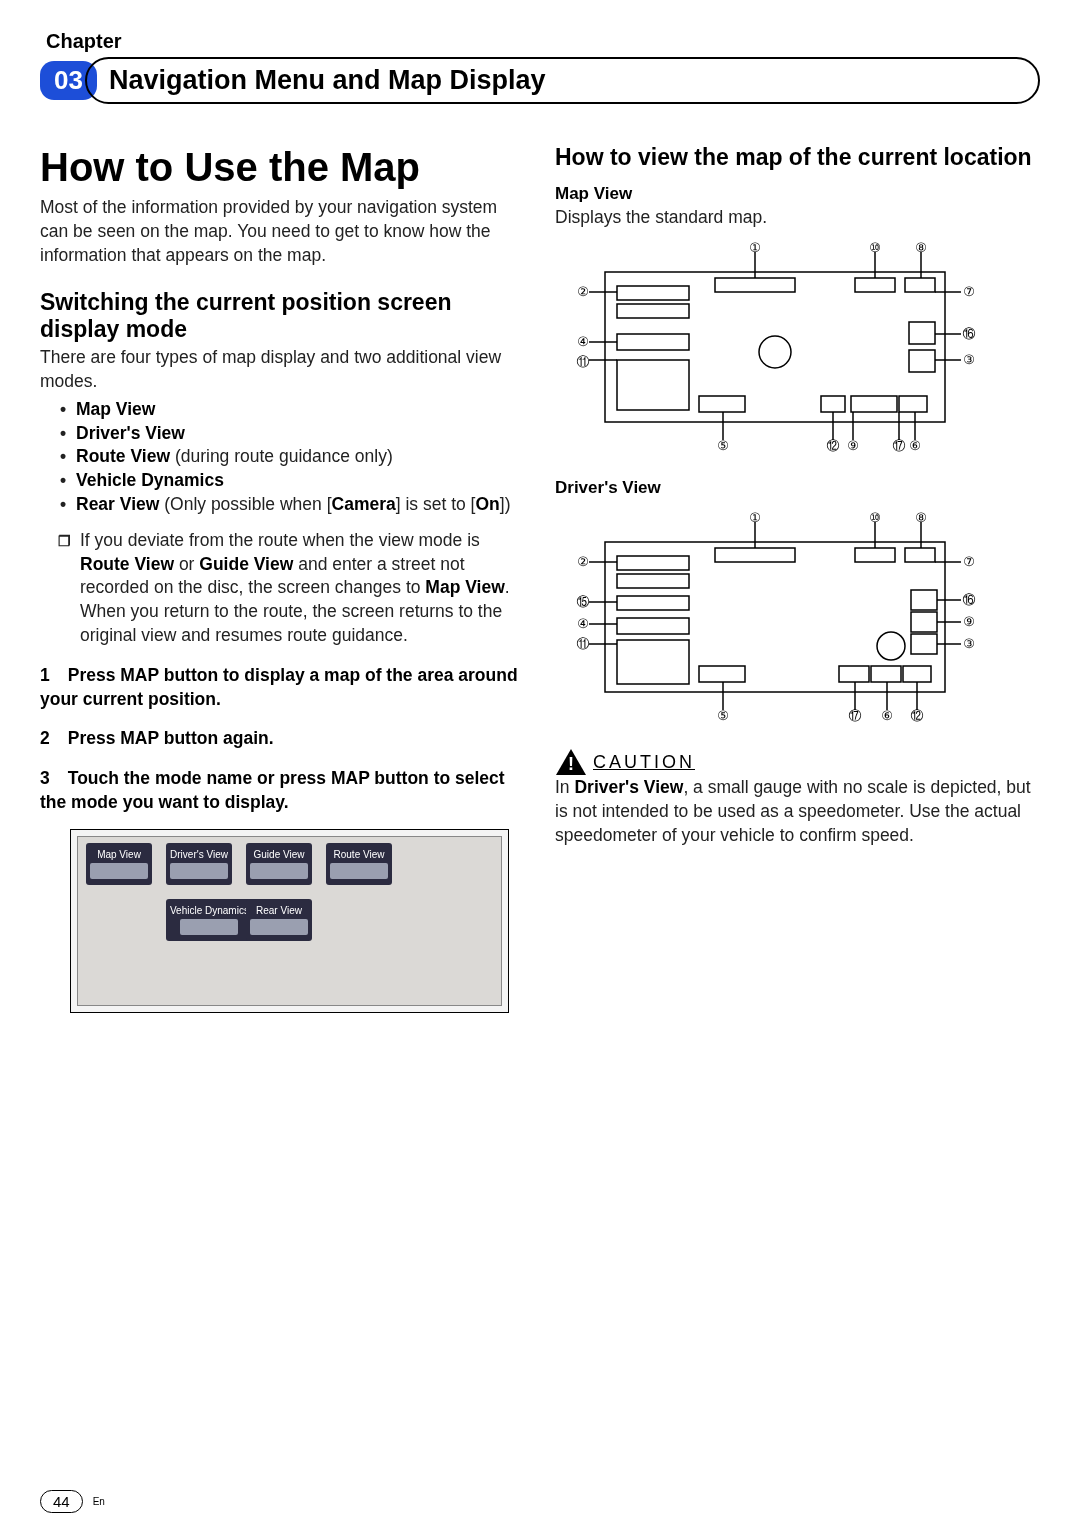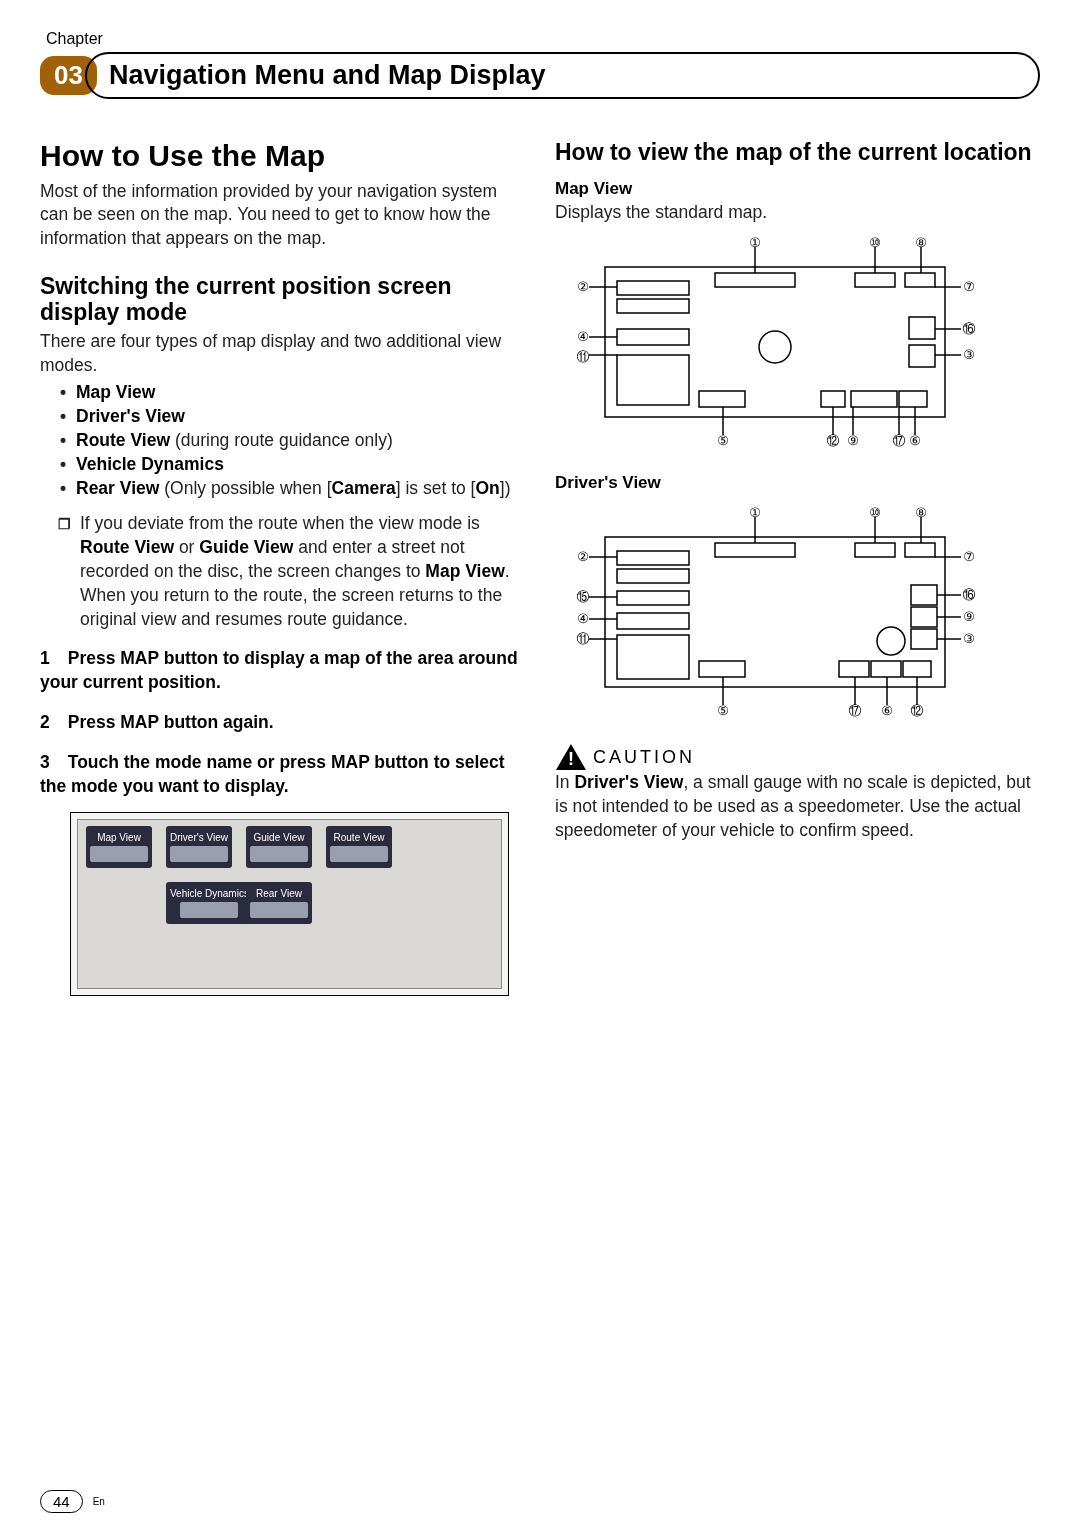--- a/index.html
+++ b/index.html
@@ -1,44 +1,44 @@
 <!DOCTYPE html>
 <html><head>
 <meta charset="utf-8">
 <style>
 * { margin:0; padding:0; box-sizing:border-box; }
 body { font-family: Arial, Helvetica, sans-serif; background:#fff; color:#000; }
 .page { width:1080px; height:1529px; background:#fff; padding:30px 40px; position:relative; }
-.chapter-label { font-size:16px; font-weight:normal; padding-left:6px; }
+.chapter-label { font-size:20px; font-weight:bold; padding-left:6px; }
 .chapter-header { display:flex; align-items:center; margin-top:4px; }
-.chapter-badge { background:#a16207; color:#fff; font-size:26px; font-weight:bold; padding:4px 14px; border-radius:14px; }
+.chapter-badge { background:#1d4ed8; color:#fff; font-size:26px; font-weight:bold; padding:4px 14px; border-radius:14px; }
 .chapter-title-wrap { flex:1; border:2px solid #000; border-radius:999px; margin-left:-12px; padding:6px 22px; display:flex; align-items:center; }
 .chapter-title { font-size:27px; font-weight:bold; }
 .content { display:flex; gap:30px; margin-top:40px; }
 .col { flex:1; min-width:0; }
-.h-section { font-size:30px; font-weight:bold; margin-bottom:6px; line-height:1.15; }
+.h-section { font-size:40px; font-weight:bold; margin-bottom:6px; line-height:1.15; }
 .h-sub { font-size:23px; font-weight:bold; margin-top:22px; margin-bottom:4px; line-height:1.15; }
 .h-mini { font-size:17px; font-weight:bold; margin-top:14px; margin-bottom:2px; }
 p { font-size:17.5px; line-height:1.36; color:#222; }
 ul { list-style:none; padding-left:20px; margin-top:4px; }
 ul li { font-size:17.5px; line-height:1.36; color:#222; position:relative; padding-left:16px; }
 ul li::before { content:"•"; position:absolute; left:0; font-weight:bold; }
 .note-list { list-style:none; padding-left:20px; margin-top:12px; }
 .note-list li { font-size:17.5px; line-height:1.36; color:#222; position:relative; padding-left:20px; }
 .note-list li::before { content:"❐"; position:absolute; left:-2px; font-size:14px; top:3px; }
 .step { font-size:17.5px; font-weight:bold; margin-top:16px; line-height:1.36; }
 .step-num { display:inline-block; width:18px; }
 .img-box { border:1px solid #000; margin:14px 16px 8px 30px; padding:6px; background:#f4f4f4; }
 .img-inner { background:#dbd9d6; border:1px solid #888; height:170px; position:relative; }
 .mode-btn { position:absolute; background:#2b2b40; color:#fff; font-size:10px; padding:6px 4px; text-align:center; border-radius:3px; min-width:64px; }
 .mode-sub { width:58px; height:16px; background:#9a9fb0; margin:3px auto 0; border-radius:2px; }
 .diagram { margin:12px auto 8px; }
 .caution-row { display:flex; align-items:center; gap:6px; margin-top:14px; }
 .caution-icon { width:32px; height:28px; }
-.caution-label { font-size:18px; letter-spacing:3px; font-weight:400; }
+.caution-label { font-size:18px; letter-spacing:3px; font-weight:400;text-decoration:underline; }
 .footer { position:absolute; bottom:16px; left:40px; display:flex; align-items:center; gap:10px; }
 .page-num { border:1.5px solid #000; border-radius:999px; padding:2px 12px; font-size:15px; font-weight:500; }
 .lang { font-size:10px; }
 b { font-weight:bold; color:#000; }
 </style>
 </head>
 <body>
 
 <div class="page">
   <div class="chapter-label">Chapter</div>

